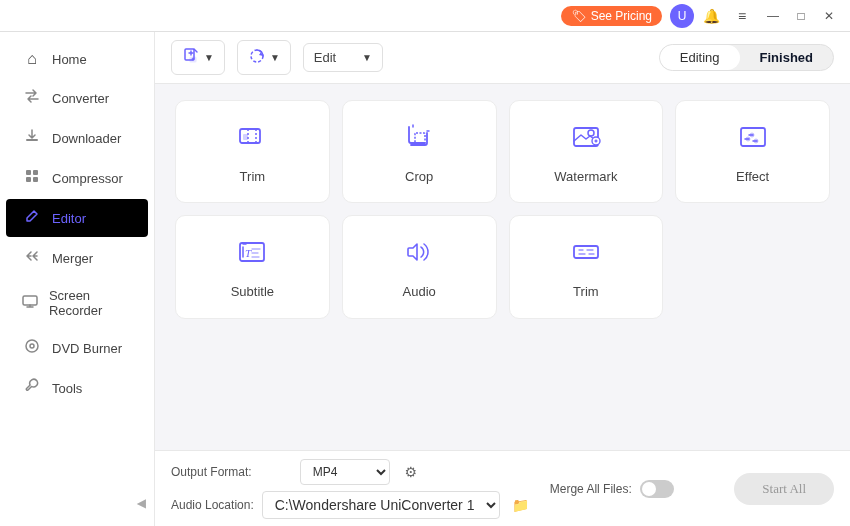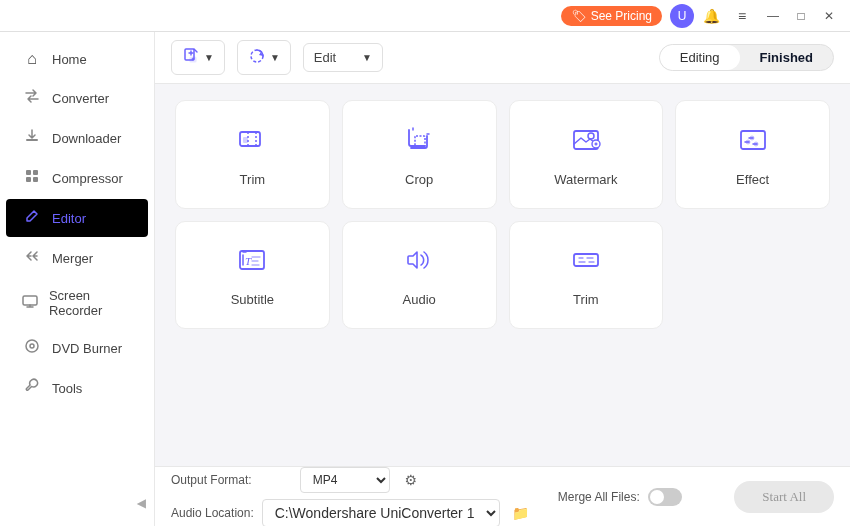--- a/index.html
+++ b/index.html
@@ -205,27 +205,27 @@
       color: #444;
     }
     
     .tool-svg {
       width: 36px;
       height: 36px;
     }
 
     
     .bottom-bar {
-      height: 60px;
+      height: 76px;
       background: #fff;
       border-top: 1px solid #e8e8e8;
       display: flex;
       align-items: center;
       padding: 0 16px;
-      gap: 16px;
+      gap: 0;
       flex-shrink: 0;
       justify-content: center;
     }
     .bottom-field {
       display: flex;
       align-items: center;
       gap: 8px;
       font-size: 12px;
       color: #555;
     }
@@ -249,21 +249,21 @@
       cursor: pointer;
       color: #666;
       font-size: 14px;
     }
     .merge-toggle {
       display: flex;
       align-items: center;
       gap: 8px;
       font-size: 12px;
       color: #555;
-      margin-left: 8px;
+      margin-left: 16px;
     }
     .toggle-switch {
       width: 34px;
       height: 18px;
       background: #ccc;
       border-radius: 9px;
       position: relative;
       cursor: pointer;
     }
     .toggle-switch::after {

